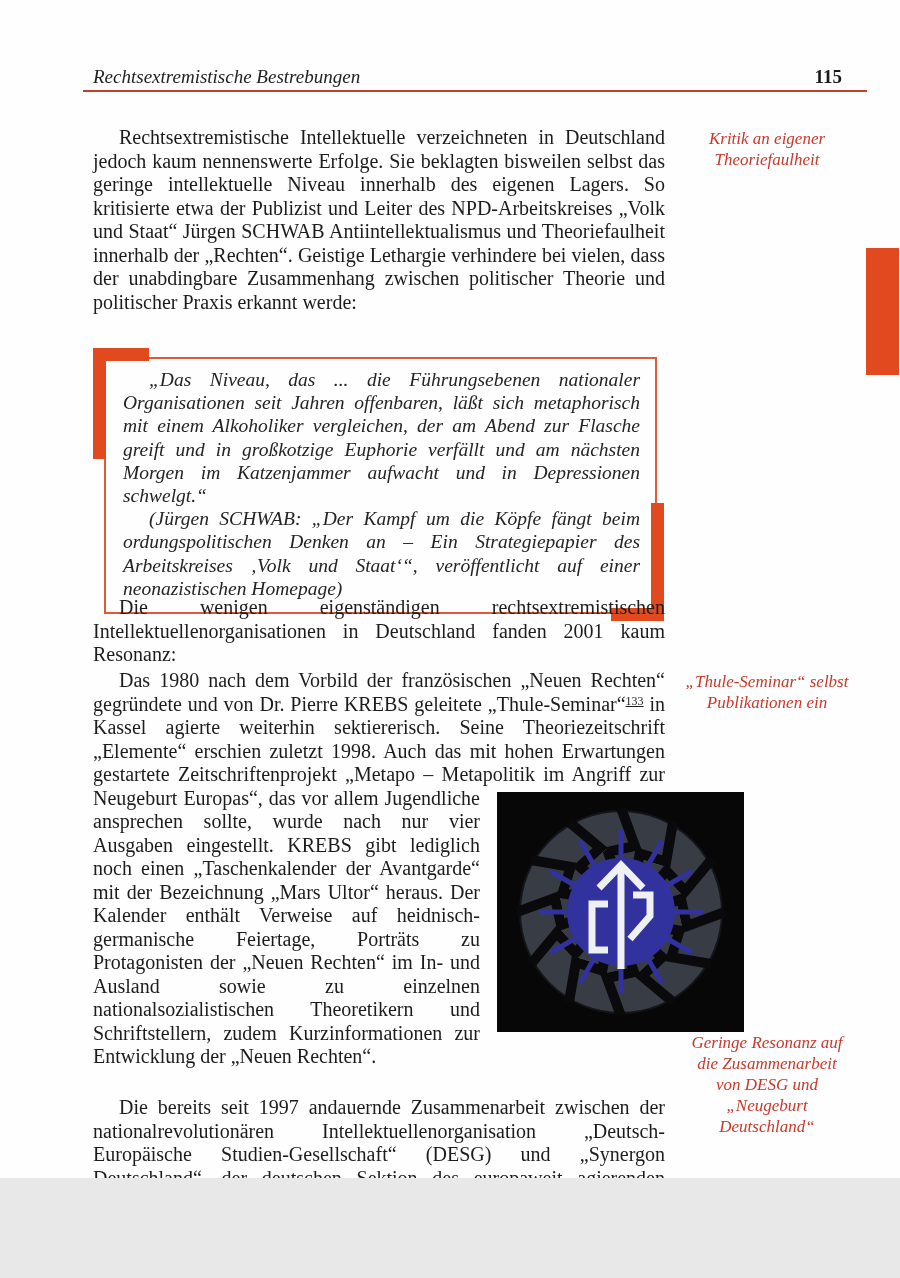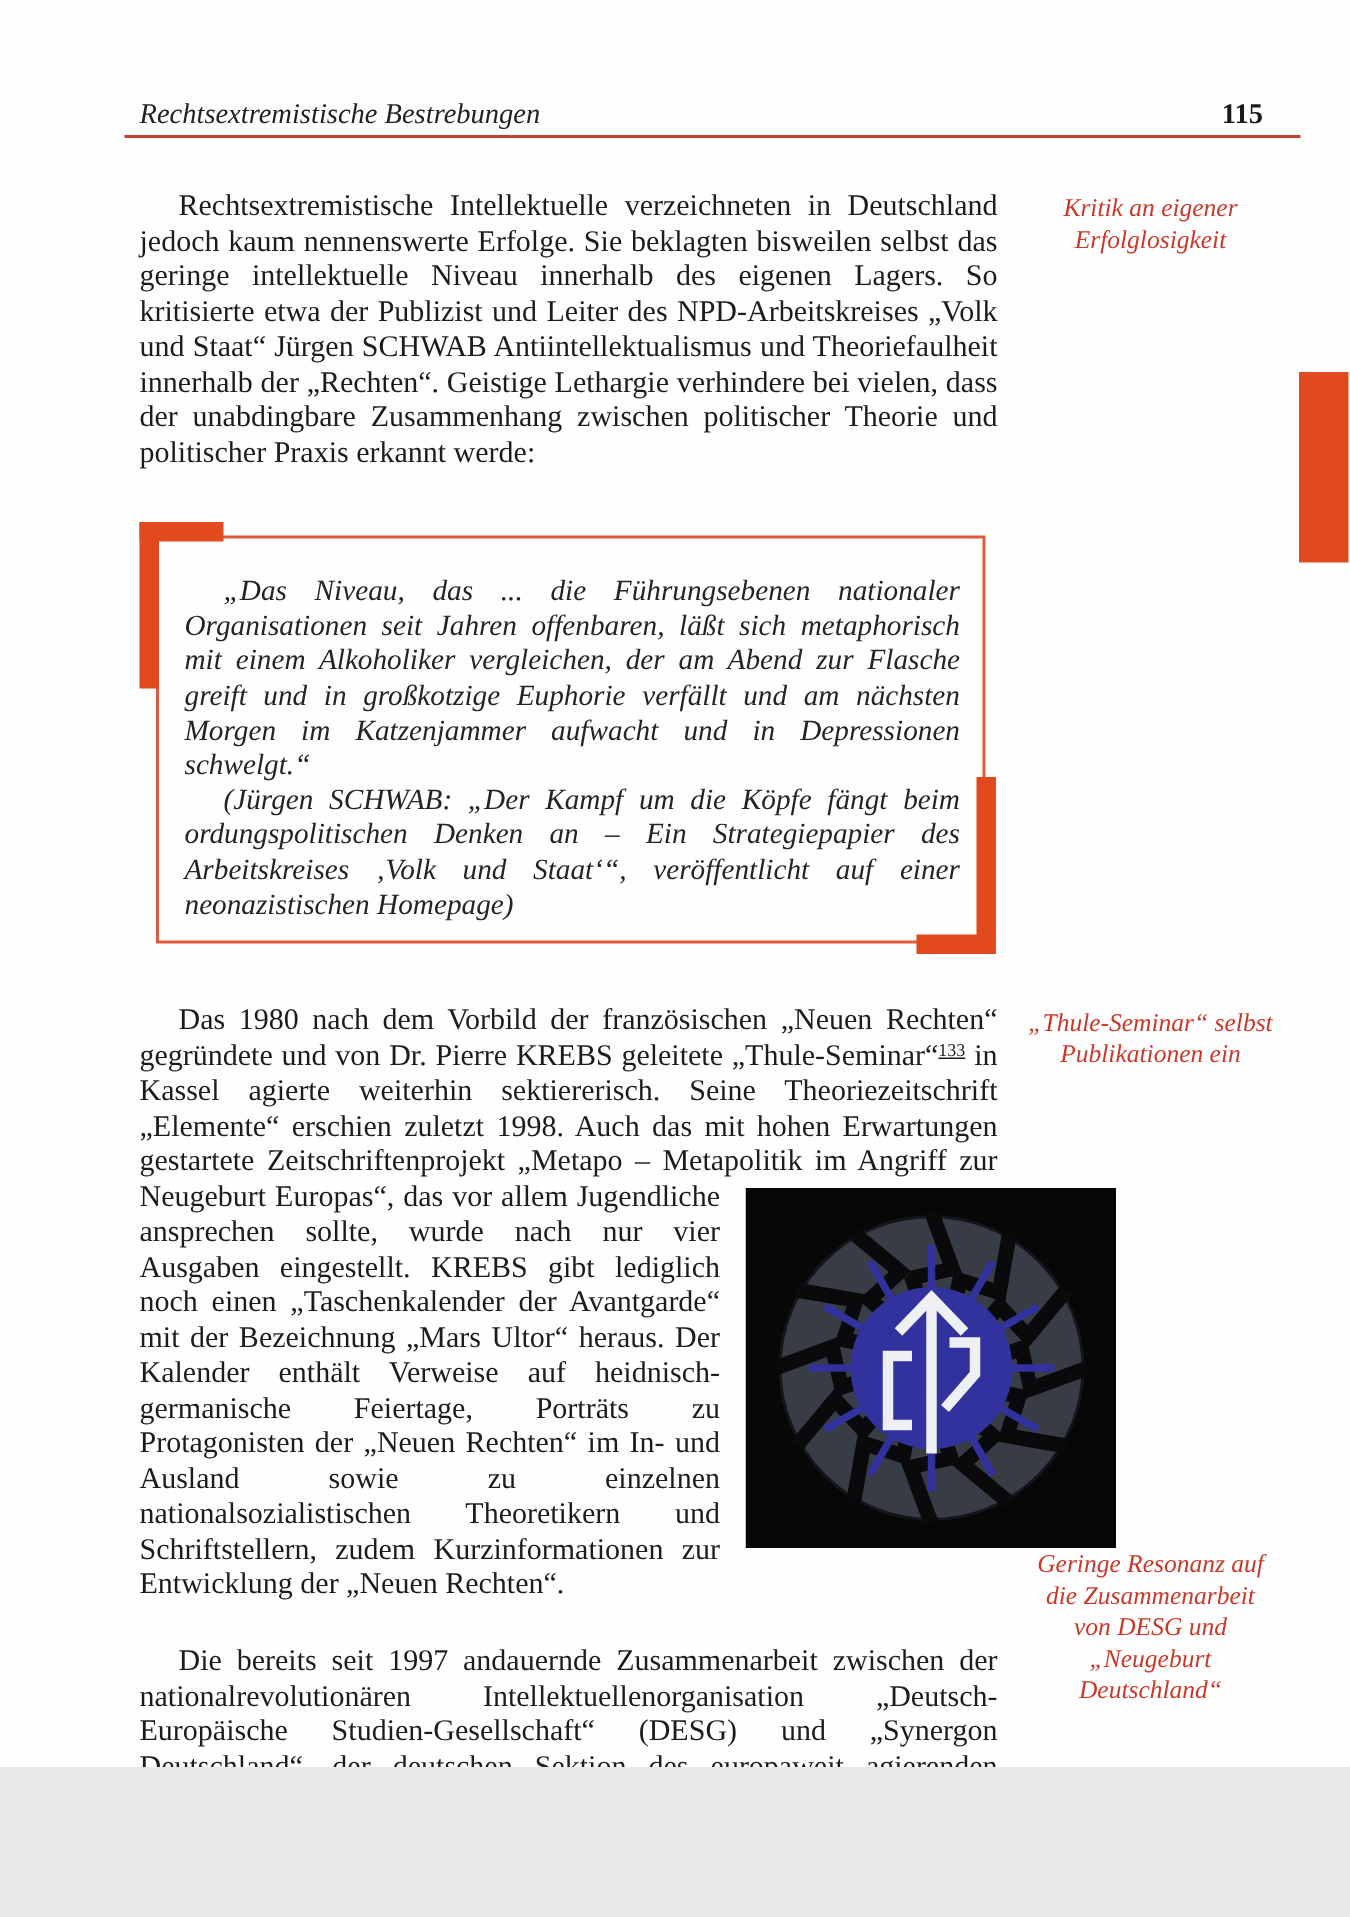--- a/index.html
+++ b/index.html
@@ -31,21 +31,21 @@
     position:absolute;left:93px;width:572px;
     font-size:20px;line-height:23.5px;text-align:justify;
     hyphens:auto;-webkit-hyphens:auto;
   }
   .block p{margin:0;text-indent:26px;}
   sup.fn{font-size:12px;line-height:0;vertical-align:6px;text-decoration:underline;}
   
   .quote-box{
     position:absolute;left:104px;top:357px;width:553px;
     border:2px solid #e0593a;background:#fefefe;
-    box-sizing:border-box;padding:24px 15px 12px 17px;
+    box-sizing:border-box;padding:9px 15px 12px 17px;
   }
   .quote-box p{
     margin:0;text-indent:26px;font-style:italic;
     font-size:19.5px;line-height:23.2px;text-align:justify;color:#242424;
     hyphens:auto;-webkit-hyphens:auto;
   }
   .corner{position:absolute;background:#e04a1e;}
   .c-tl-v{left:-13px;top:-11px;width:13px;height:111px;}
   .c-tl-h{left:-13px;top:-11px;width:56px;height:13px;}
   .c-br-v{right:-9px;bottom:-9px;width:13px;height:118px;}
@@ -96,20 +96,23 @@
 
   <div class="quote-box">
     <div class="corner c-tl-v"></div>
     <div class="corner c-tl-h"></div>
     <div class="corner c-br-v"></div>
     <div class="corner c-br-h"></div>
     <p>„Das Niveau, das ... die Führungsebenen nationaler Organisationen seit Jahren offenbaren, läßt sich metaphorisch mit einem Alkoholiker vergleichen, der am Abend zur Flasche greift und in großkotzige Euphorie verfällt und am nächsten Morgen im Katzenjammer aufwacht und in Depressionen schwelgt.“</p>
     <p>(Jürgen SCHWAB: „Der Kampf um die Köpfe fängt beim ordungspolitischen Denken an – Ein Strategiepapier des Arbeitskreises ‚Volk und Staat‘“, veröffentlicht auf einer neonazistischen Homepage)</p>
   </div>
 
+  <div class="block" style="top:596px;">
+    <p>Die wenigen eigenständigen rechtsextremistischen Intellektuellenorganisationen in Deutschland fanden 2001 kaum Resonanz:</p>
+  </div>
 
   <div class="block" style="top:669px;">
     <p><span>Das 1980 nach dem Vorbild der französischen „Neuen Rechten“ gegründete und von Dr. Pierre KREBS geleitete „Thule-Seminar“</span><sup class="fn">133</sup><span> in Kassel agierte weiterhin sektiererisch. Seine Theoriezeitschrift „Elemente“ erschien zuletzt 1998. Auch das mit hohen Erwartungen gestartete Zeitschriftenprojekt „Metapo – Metapolitik im Angriff zur </span><span class="blacksun-float">
           <svg viewBox="0 0 247 240" xmlns="http://www.w3.org/2000/svg">
       <rect x="0" y="0" width="247" height="240" fill="#070708"></rect>
       <circle cx="124" cy="120" r="101" fill="#383c45"></circle>
       <circle cx="124" cy="120" r="101" fill="none" stroke="#14151a" stroke-width="2"></circle>
       <defs>
         <g id="cutg">
           <path class="bevel" d="M127,19 L141,57 L114,63 L128,103"></path>
@@ -149,21 +152,21 @@
     </svg>
         </span><span>Neugeburt Europas“, das vor allem Jugendliche ansprechen sollte, wurde nach nur vier Ausgaben eingestellt. KREBS gibt lediglich noch einen „Taschenkalender der Avantgarde“ mit der Bezeichnung „Mars Ultor“ heraus. Der Kalender enthält Verweise auf heidnisch-germanische Feiertage, Porträts zu Protagonisten der „Neuen Rechten“ im In- und Ausland sowie zu einzelnen nationalsozialistischen Theoretikern und Schriftstellern, zudem Kurzinformationen zur Entwicklung der „Neuen Rechten“.</span></p>
   </div>
 
   <div class="block" style="top:1096px;">
     <p>Die bereits seit 1997 andauernde Zusammenarbeit zwischen der nationalrevolutionären Intellektuellenorganisation „Deutsch-Europäische Studien-Gesellschaft“ (DESG) und „Synergon Deutschland“, der deutschen Sektion des europaweit agierenden Intellektuellenzirkels „Europäische Synergien“ blieb ohne größere Außenwirkung.</p>
   </div>
 
   <div class="margin-note" style="top:128px;">
     <div>Kritik an eigener</div>
-    <div>Erfolglosigkeit</div>
+    <div>Theoriefaulheit</div>
   </div>
 
   <div class="margin-note" style="top:671px;">
     <div>„Thule-Seminar“ selbst</div>
     <div>Publikationen ein</div>
   </div>
 
   <div class="margin-note" style="top:1032px;">
     <div>Geringe Resonanz auf</div>
     <div>die Zusammenarbeit</div>

